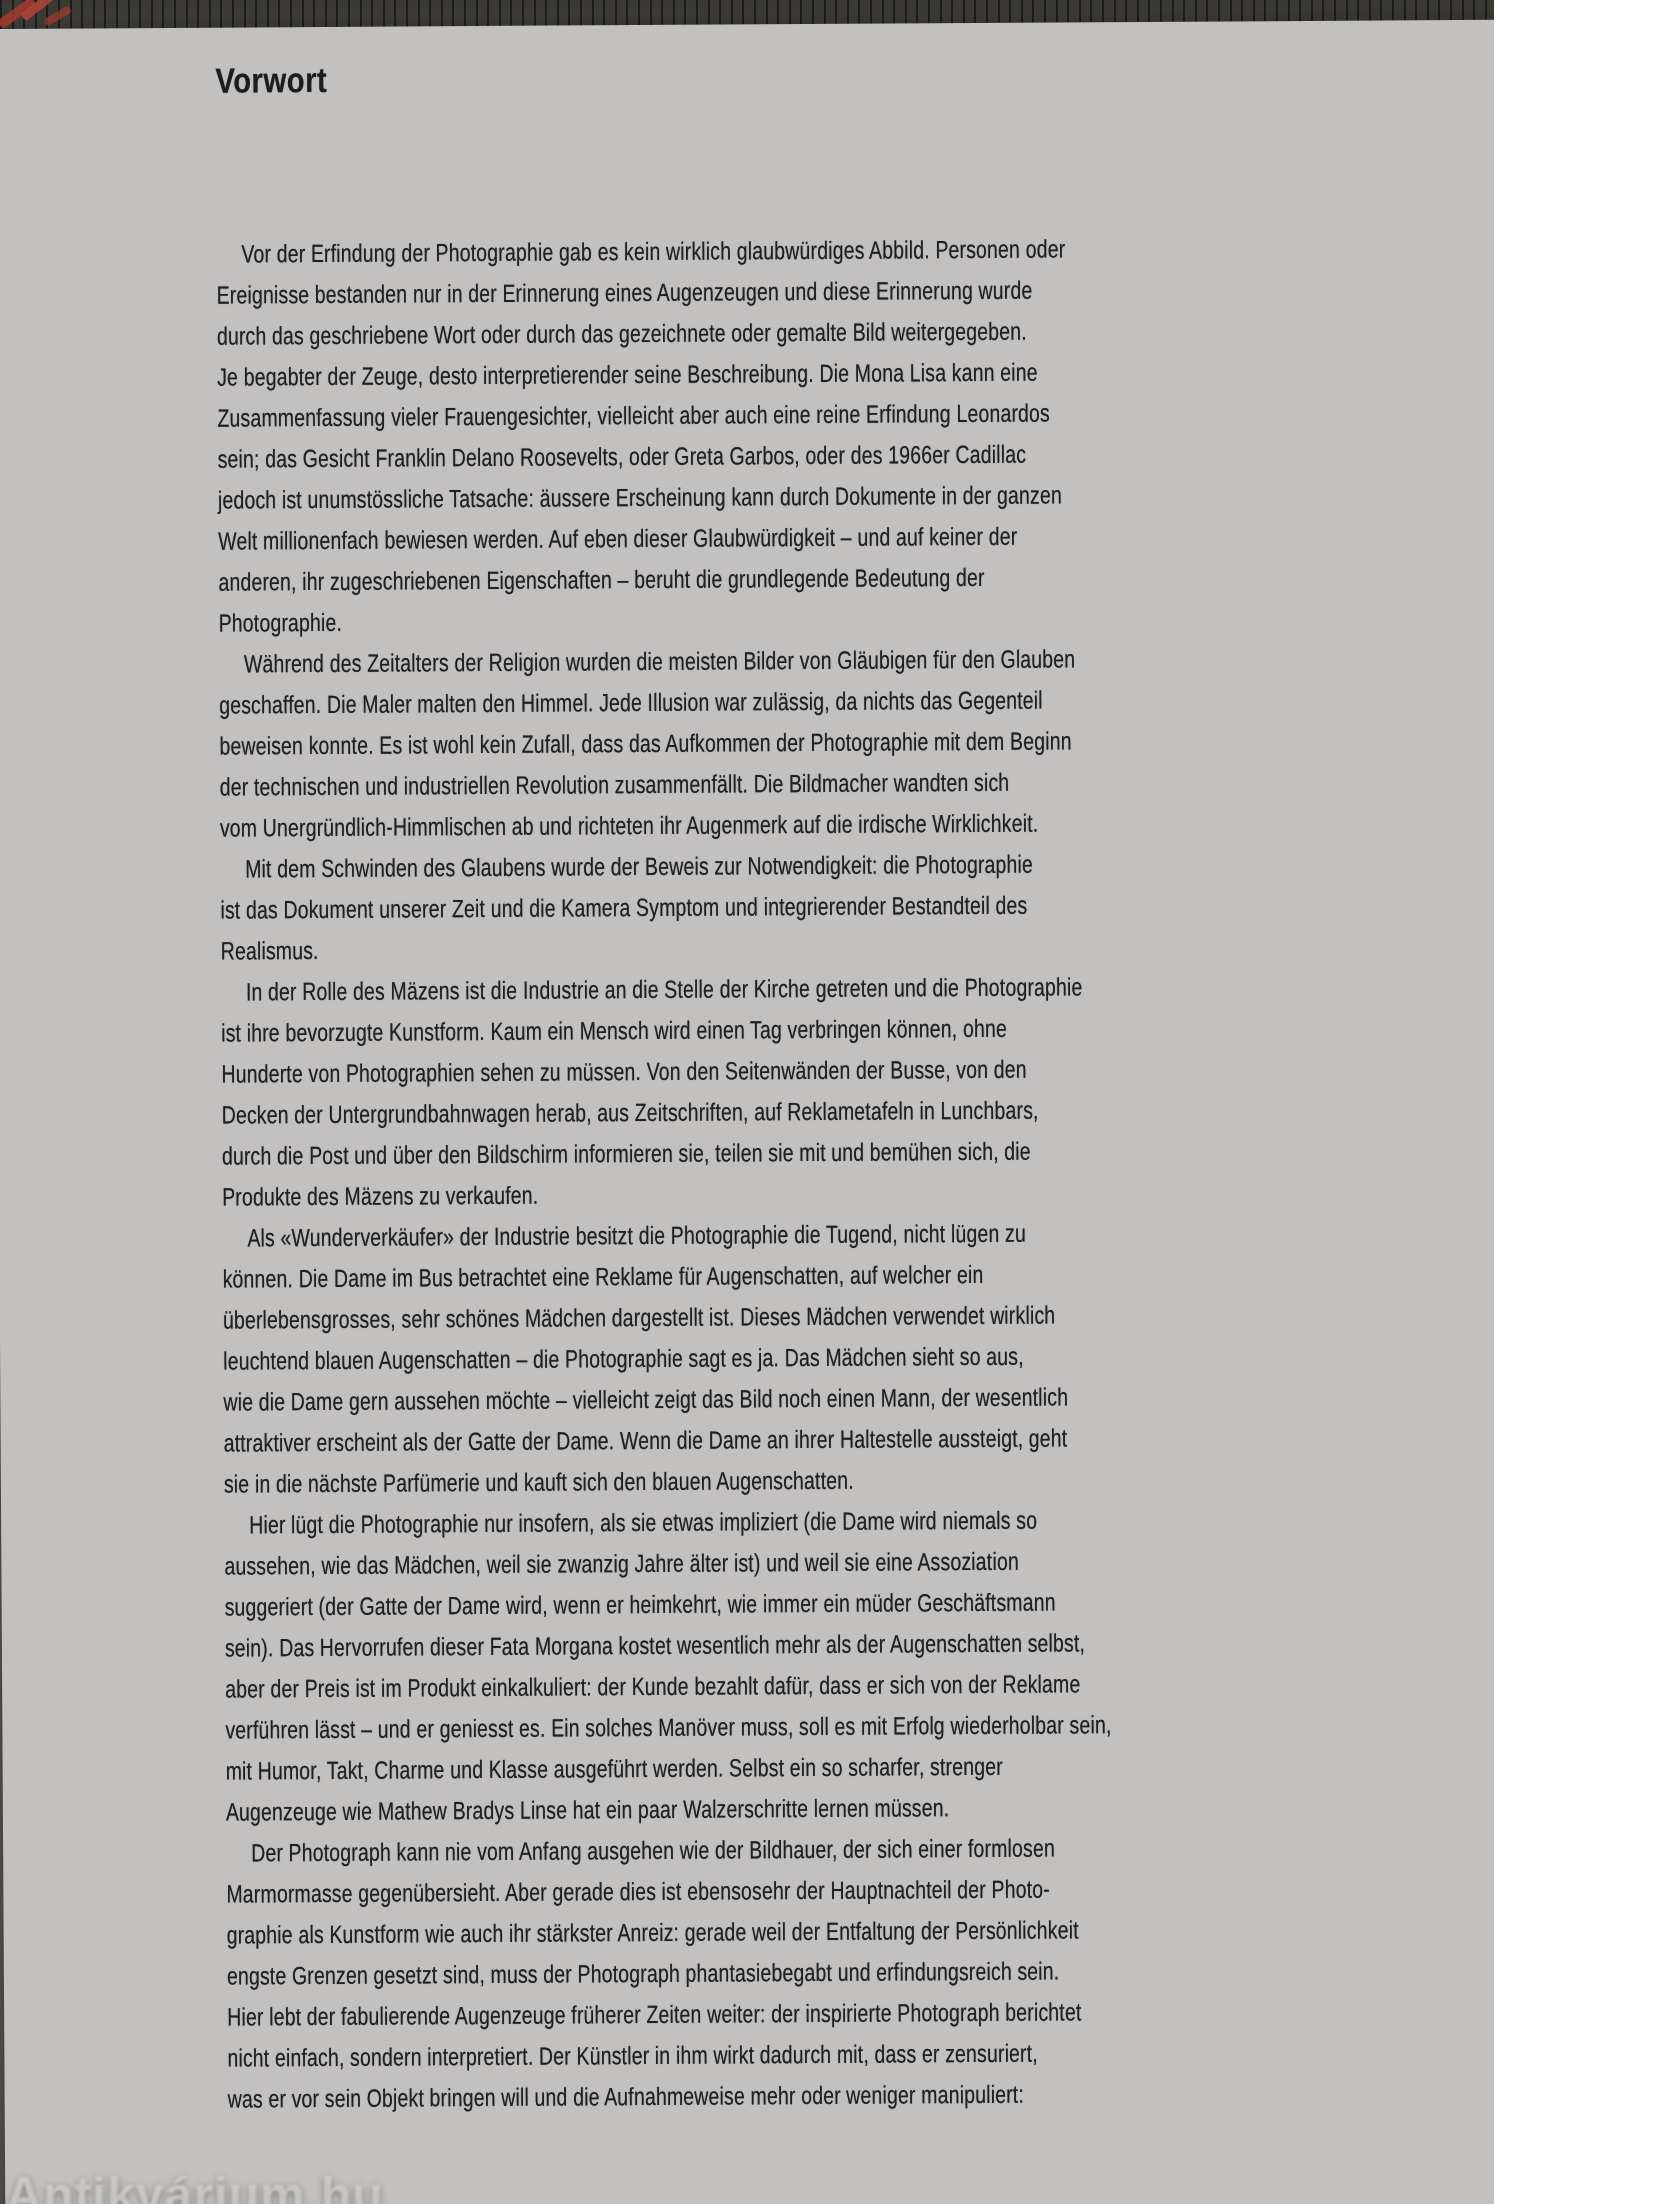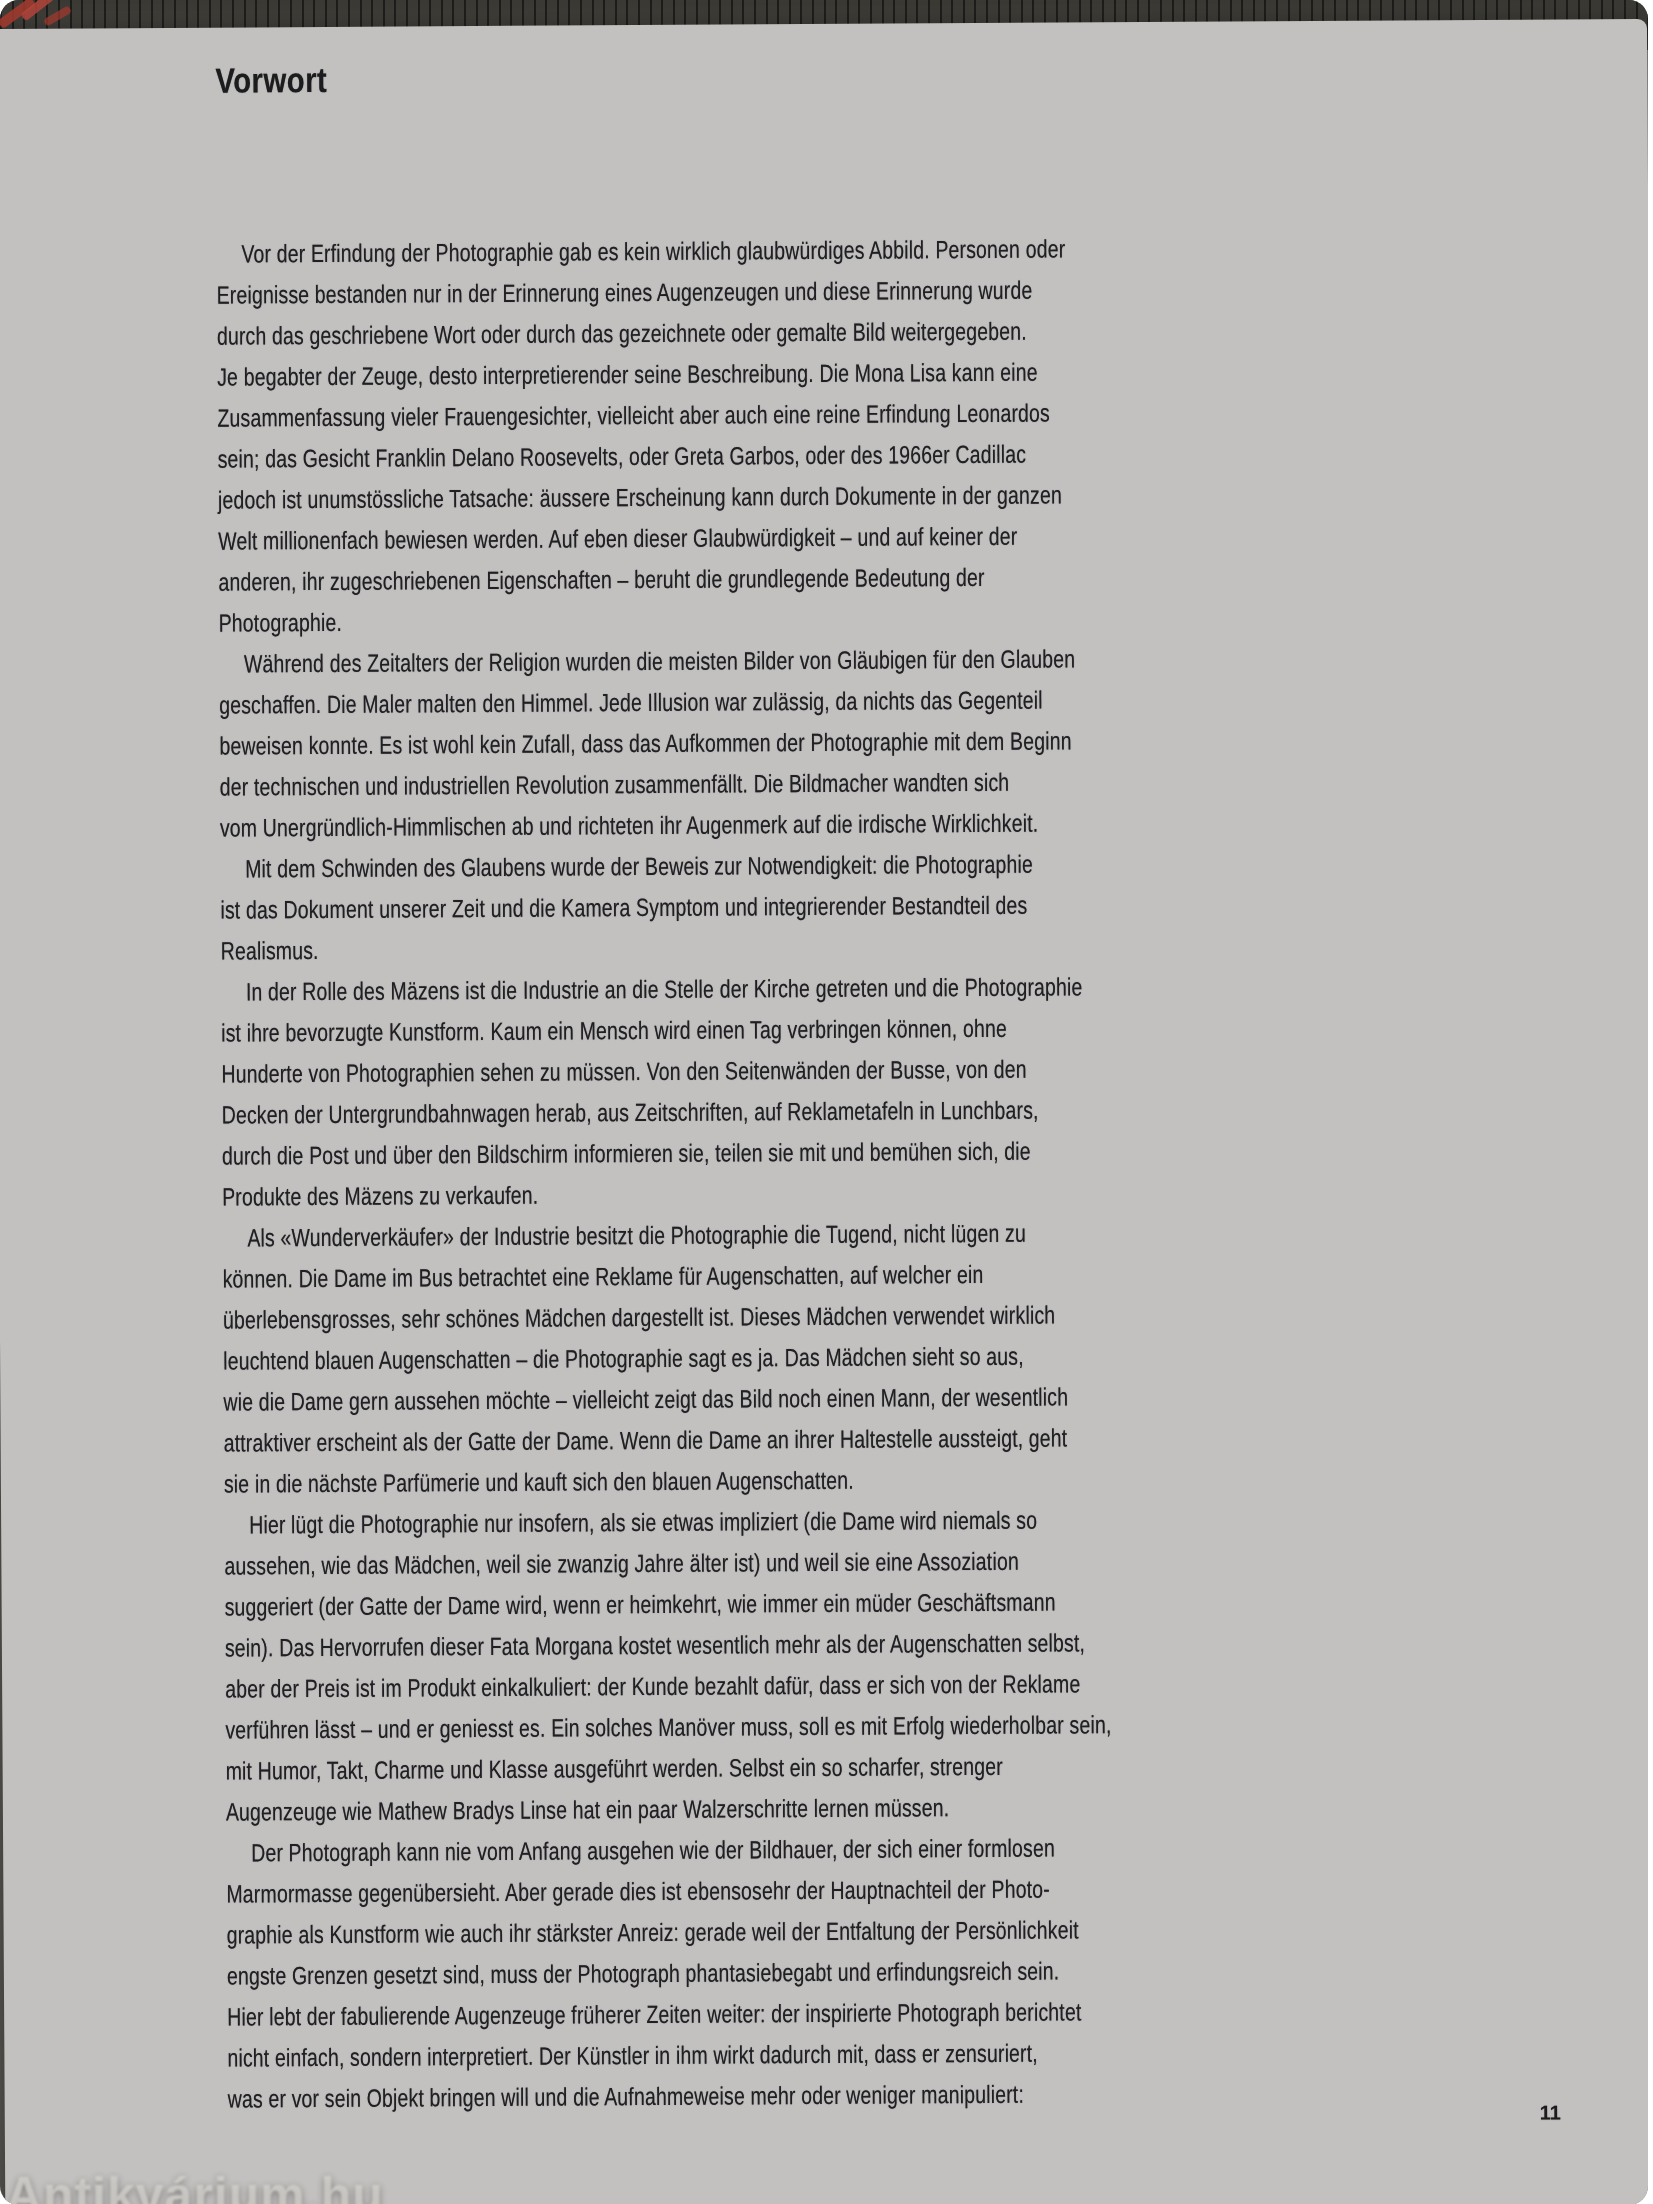--- a/index.html
+++ b/index.html
@@ -3,24 +3,23 @@
 <meta charset="utf-8">
 <style>
   html, body {
     margin: 0; padding: 0;
     width: 1654px; height: 2205px;
     overflow: hidden;
     font-family: "Liberation Sans", sans-serif;
   }
   .scan {
     position: relative;
-    width: 1648px; height: 2205px;
+    width: 1494px; height: 2205px;
     overflow: hidden;
     background: linear-gradient(90deg, #565450 0%, #605e5a 70%, #6b6965 88%, #777571 100%);
-    border-radius: 19px;
   }
   
   .page-edges {
     position: absolute; left: 0; top: 0;
     width: 100%; height: 50px;
     background:
       repeating-linear-gradient(90deg, rgba(8,8,8,0.55) 0 1.9px, rgba(90,88,82,0.12) 1.9px 11.6px),
       linear-gradient(180deg, #35342f 0%, #3f3e39 60%, #4a4944 100%);
   }
   

